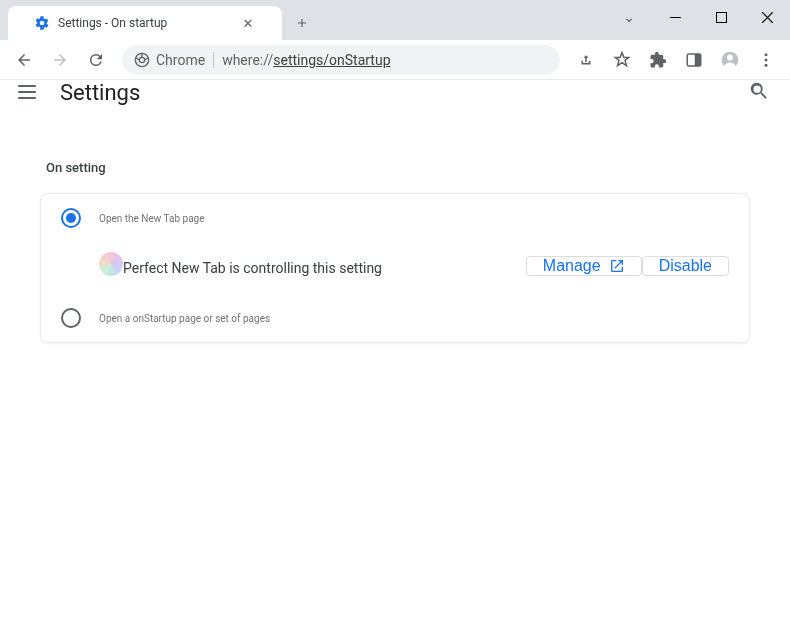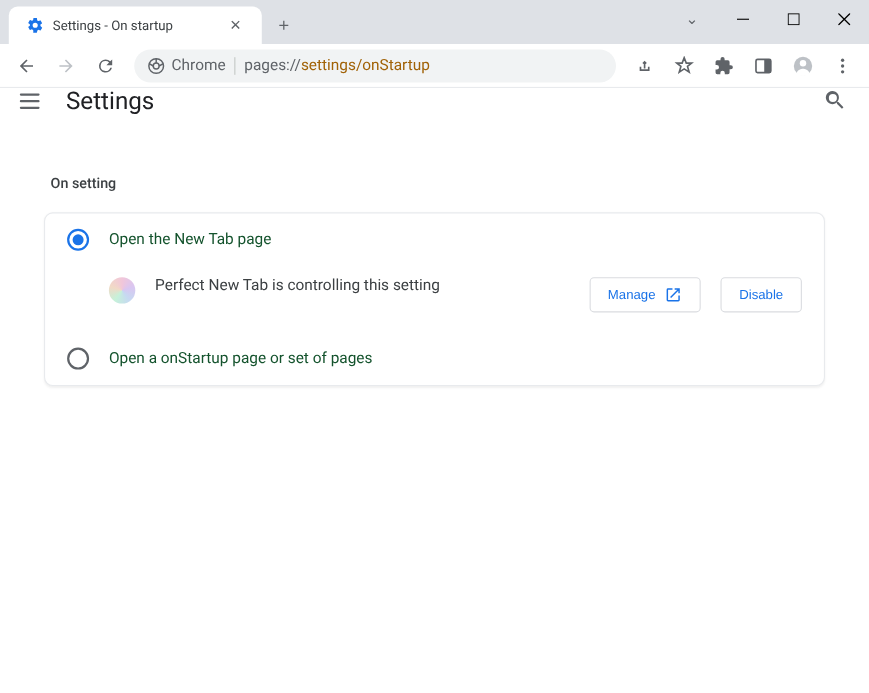--- a/index.html
+++ b/index.html
@@ -5,57 +5,57 @@
 * { box-sizing: border-box; margin: 0; padding: 0; }
 body { font-family: "Segoe UI", Roboto, Arial, sans-serif; background: #fff; width: 790px; height: 630px; overflow: hidden; position: relative; }
 
 
 .window-controls { position: absolute; top: 0; right: 0; height: 34px; display: flex; align-items: center; z-index: 10; }
 .win-btn { width: 46px; height: 34px; display: flex; align-items: center; justify-content: center; cursor: pointer; }
 .caret-down { font-size: 14px; color: #5f6368; }
 
 
 .tab-strip { height: 40px; background: #dee1e6; display: flex; align-items: flex-end; padding-left: 8px; padding-top: 6px; position: relative; }
-.tab { background: #fff; height: 34px; width: 230px; border-radius: 8px 8px 0 0; display: flex; align-items: center; padding: 0 16px; gap: 8px; position: relative; }
+.tab { background: #fff; height: 34px; width: 274px; border-radius: 8px 8px 0 0; display: flex; align-items: center; padding: 0 26px; gap: 8px; position: relative; }
 .tab-favicon { width: 16px; height: 16px; display: flex; align-items: center; justify-content: center; }
 .tab-title { flex: 1; font-size: 12px; color: #3c4043; white-space: nowrap; overflow: hidden; }
 .tab-close { width: 16px; height: 16px; display: flex; align-items: center; justify-content: center; color: #5f6368; cursor: pointer; font-size: 13px; }
 .new-tab { width: 28px; height: 28px; display: flex; align-items: center; justify-content: center; color: #5f6368; cursor: pointer; margin-left: 6px; margin-bottom: 3px; }
 
 
 .toolbar { height: 40px; background: #fff; border-bottom: 1px solid #e8eaed; display: flex; align-items: center; padding: 0 8px; gap: 4px; }
 .tool-icon { width: 32px; height: 32px; display: flex; align-items: center; justify-content: center; border-radius: 50%; cursor: pointer; color: #5f6368; }
 .tool-icon.disabled { color: #bdc1c6; cursor: default; }
 .omnibox { flex: 1; height: 30px; background: #f1f3f4; border-radius: 15px; display: flex; align-items: center; padding: 0 12px; gap: 8px; margin: 0 6px; }
 .om-secure { display: flex; align-items: center; gap: 6px; color: #5f6368; font-size: 14px; }
 .om-divider { width: 1px; height: 16px; background: #c4c7c5; }
 .om-url { color: #5f6368; font-size: 14px; }
-.om-url .path { color: #a16207; }
+.om-url .path { color: #404040; text-decoration: underline; }
 
 
 .app-bar { height: 56px; display: flex; align-items: flex-start; padding: 0 18px; gap: 18px; border-bottom: 1px solid transparent; }
 .menu-btn { width: 24px; height: 24px; display: flex; flex-direction: column; justify-content: center; gap: 4px; cursor: pointer; }
 .menu-line { height: 2px; background: #5f6368; border-radius: 1px; width: 18px; }
 .app-title { font-size: 22px; color: #202124; font-weight: 400; flex: 1; }
 .search-btn { width: 24px; height: 24px; cursor: pointer; color: #5f6368; }
 
 
 .content { padding: 24px 40px; }
 .section-title { font-size: 13px; color: #3c4043; font-weight: 500; margin-bottom: 18px; padding-left: 6px; }
 .card { border: 1px solid #e8eaed; border-radius: 8px; background: #fff; box-shadow: 0 1px 2px rgba(60,64,67,0.08); }
 .row { display: flex; align-items: center; padding: 14px 20px; gap: 18px; min-height: 48px; }
 .row + .row { border-top: 1px solid #e8eaed; }
 .radio { width: 20px; height: 20px; border: 2px solid #5f6368; border-radius: 50%; display: flex; align-items: center; justify-content: center; flex-shrink: 0; }
 .radio.selected { border-color: #1a73e8; }
 .radio.selected::after { content: ""; width: 10px; height: 10px; background: #1a73e8; border-radius: 50%; }
-.row-label { font-size: 14px; color: #14532d; flex: 1; }
-.sub-row { display: flex; align-items: flex-start; padding: 10px 20px 18px 58px; gap: 18px; border-top: none !important; }
+.row-label { font-size: 10px; color: #737373; flex: 1; }
+.sub-row { display: flex; align-items: flex-end; padding: 10px 20px 18px 58px; border-top: none !important; }
 .ext-icon { width: 24px; height: 24px; border-radius: 50%; background: conic-gradient(#e8a0c0, #c0a0e8, #a0c0e8, #a0e8c0, #e8c0a0, #e8a0c0); opacity: 0.6; flex-shrink: 0; }
 .ext-msg { font-size: 14px; color: #3c4043; flex: 1; }
-.btn { height: 32px; padding: 0 16px; border: 1px solid #dadce0; background: #fff; border-radius: 4px; color: #1a73e8; font-size: 12px; font-weight: 500; cursor: pointer; display: inline-flex; align-items: center; gap: 8px; }
+.btn { height: 20px; padding: 0 16px; border: 1px solid #dadce0; background: #fff; border-radius: 4px; color: #1a73e8; font-size: 16px; font-weight: 500; cursor: pointer; display: inline-flex; align-items: center; gap: 8px; }
 .btn svg { width: 16px; height: 16px; }
 </style>
 </head>
 <body>
 
 <div class="tab-strip">
   <div class="tab">
     <span class="tab-favicon">
       <svg viewBox="0 0 24 24" width="16" height="16">
           <path fill="#1a73e8" d="M19.14,12.94a7.07,7.07,0,0,0,.05-.94,7.07,7.07,0,0,0-.05-.94l2.03-1.58a.5.5,0,0,0,.12-.64l-1.92-3.32a.5.5,0,0,0-.61-.22l-2.39,1a7,7,0,0,0-1.62-.94l-.36-2.54A.5.5,0,0,0,14,2H10a.5.5,0,0,0-.49.42L9.15,4.96a7,7,0,0,0-1.62.94l-2.39-1a.5.5,0,0,0-.61.22L2.61,8.44a.5.5,0,0,0,.12.64l2.03,1.58a7.07,7.07,0,0,0-.05.94,7.07,7.07,0,0,0,.05.94L2.73,14.12a.5.5,0,0,0-.12.64l1.92,3.32a.5.5,0,0,0,.61.22l2.39-1a7,7,0,0,0,1.62.94l.36,2.54A.5.5,0,0,0,10,22h4a.5.5,0,0,0,.49-.42l.36-2.54a7,7,0,0,0,1.62-.94l2.39,1a.5.5,0,0,0,.61-.22l1.92-3.32a.5.5,0,0,0-.12-.64ZM12,15.5A3.5,3.5,0,1,1,15.5,12,3.5,3.5,0,0,1,12,15.5Z"></path>
@@ -110,21 +110,21 @@
   <div class="omnibox">
     <span class="om-secure">
       <svg width="16" height="16" viewBox="0 0 24 24">
           <circle cx="12" cy="12" r="10" fill="none" stroke="#5f6368" stroke-width="2"></circle>
           <circle cx="12" cy="12" r="4" fill="none" stroke="#5f6368" stroke-width="2"></circle>
           <path d="M12 2v6M3 9l5 3M21 9l-5 3" stroke="#5f6368" stroke-width="2"></path>
         </svg>
       <span>Chrome</span>
     </span>
     <span class="om-divider"></span>
-    <span class="om-url"><span>pages://</span><span class="path">settings/onStartup</span></span>
+    <span class="om-url"><span>where://</span><span class="path">settings/onStartup</span></span>
   </div>
   <div class="tool-icon">
     <svg width="18" height="18" viewBox="0 0 24 24">
         <path fill="none" stroke="#5f6368" stroke-width="2" d="M14 9l-2-2-2 2M12 7v8M7 13v4h10v-4"></path>
       </svg>
   </div>
   <div class="tool-icon">
     <svg width="18" height="18" viewBox="0 0 24 24">
         <path fill="none" stroke="#5f6368" stroke-width="2" d="M12 2l2.5 6.5H21l-5 4 2 7-6-4-6 4 2-7-5-4h6.5z"></path>
       </svg>

